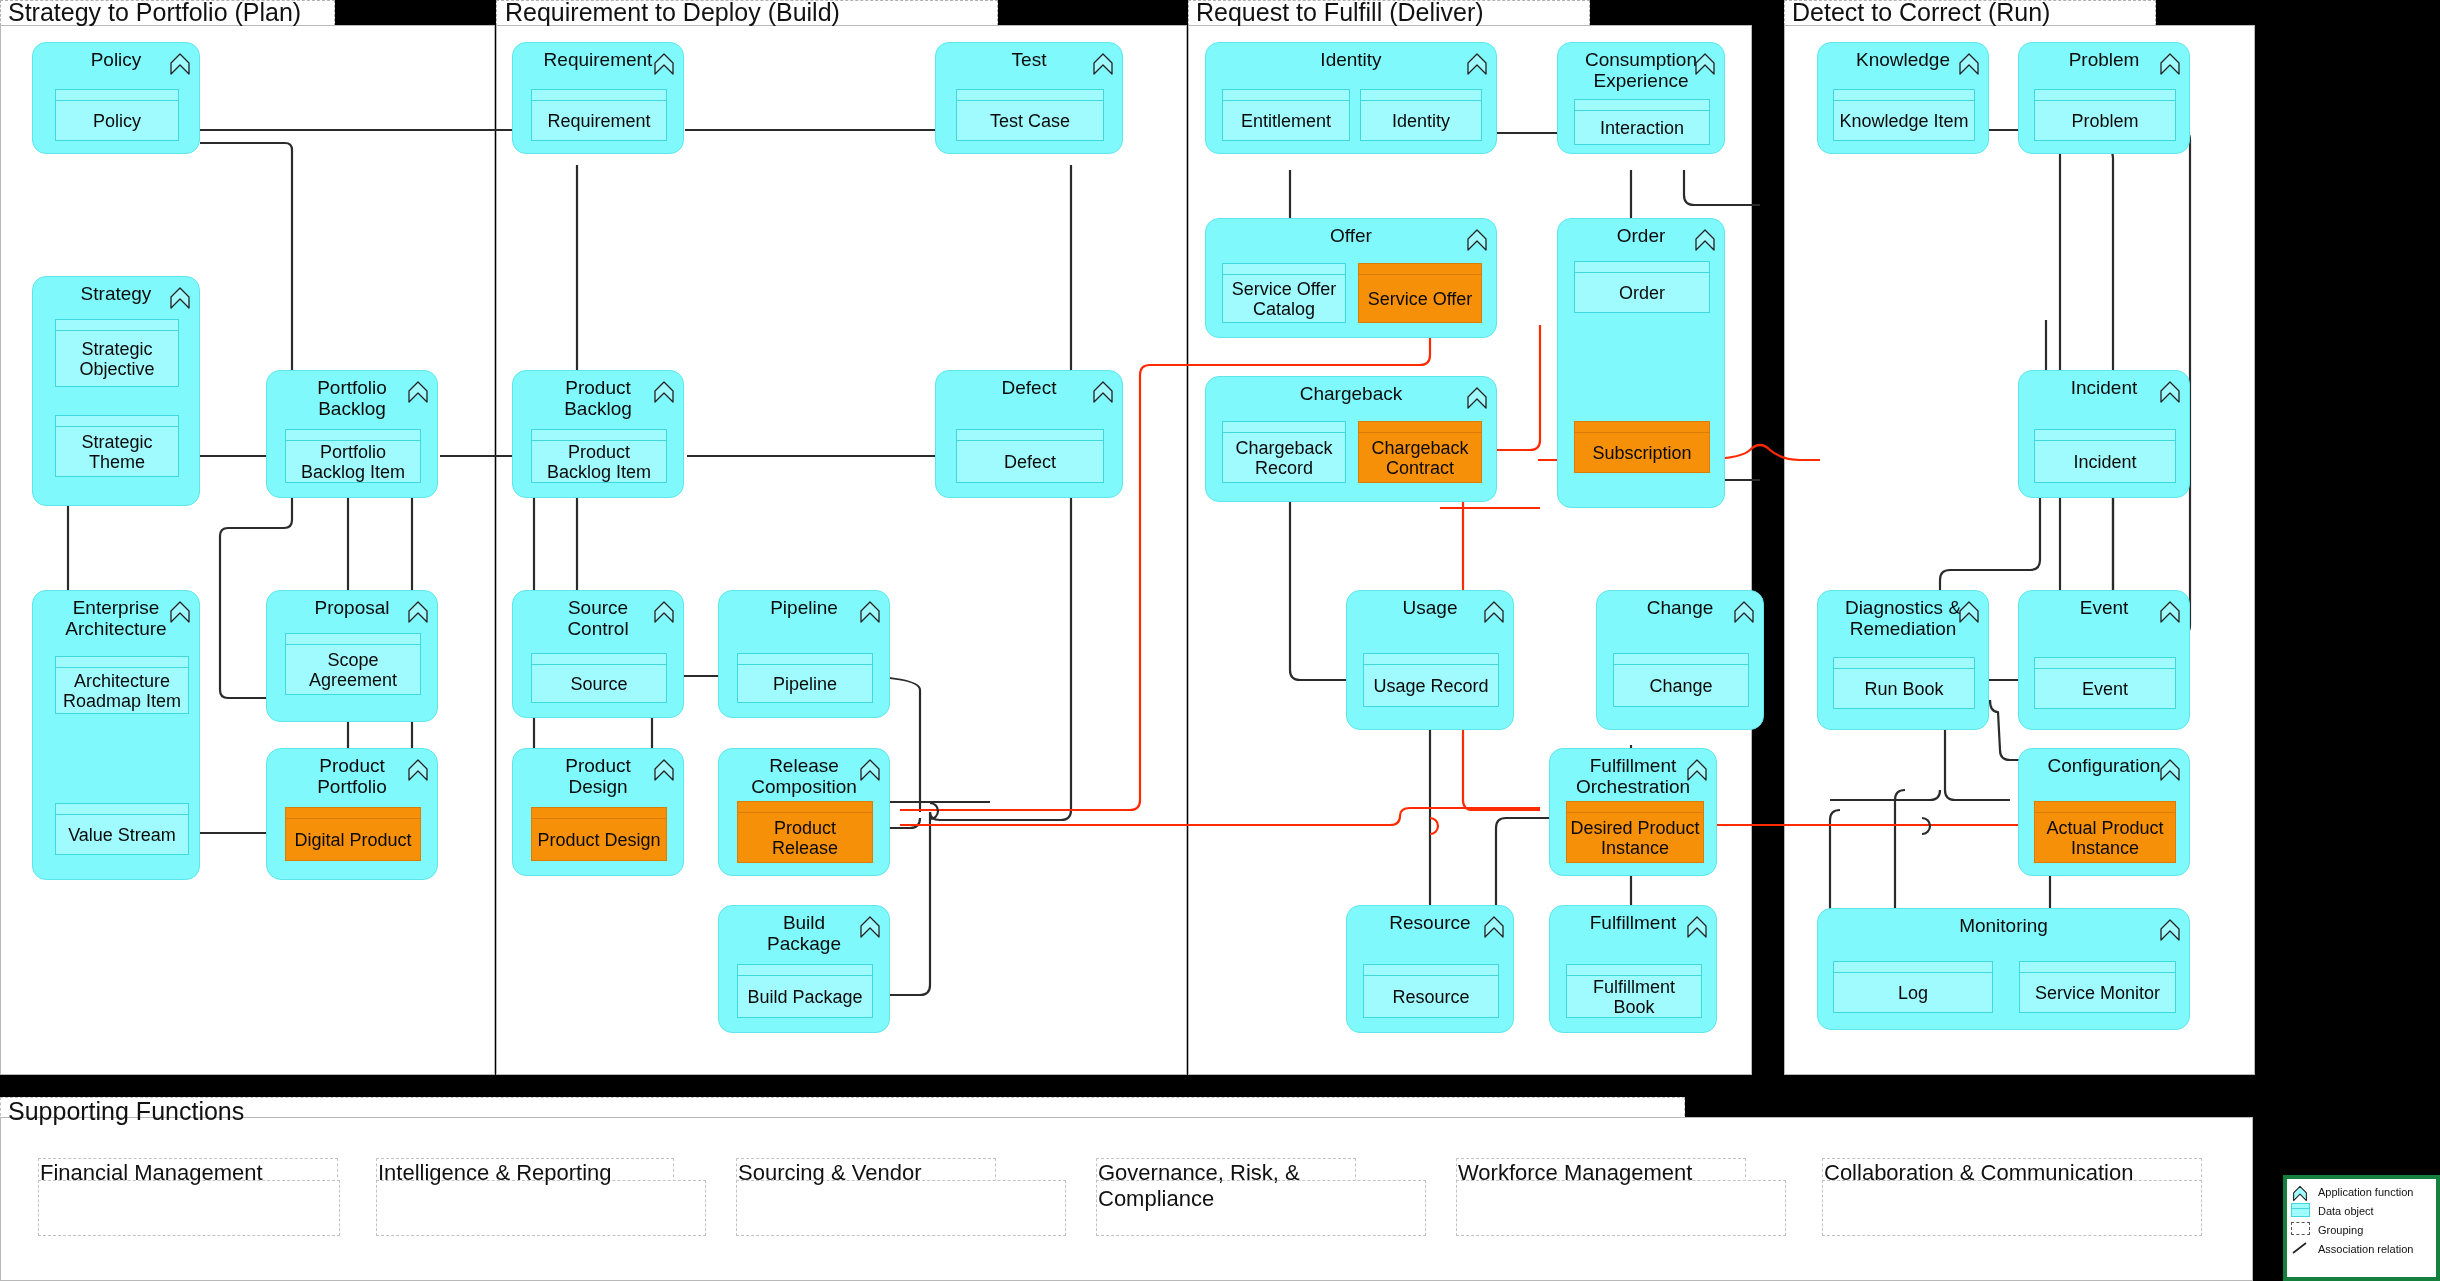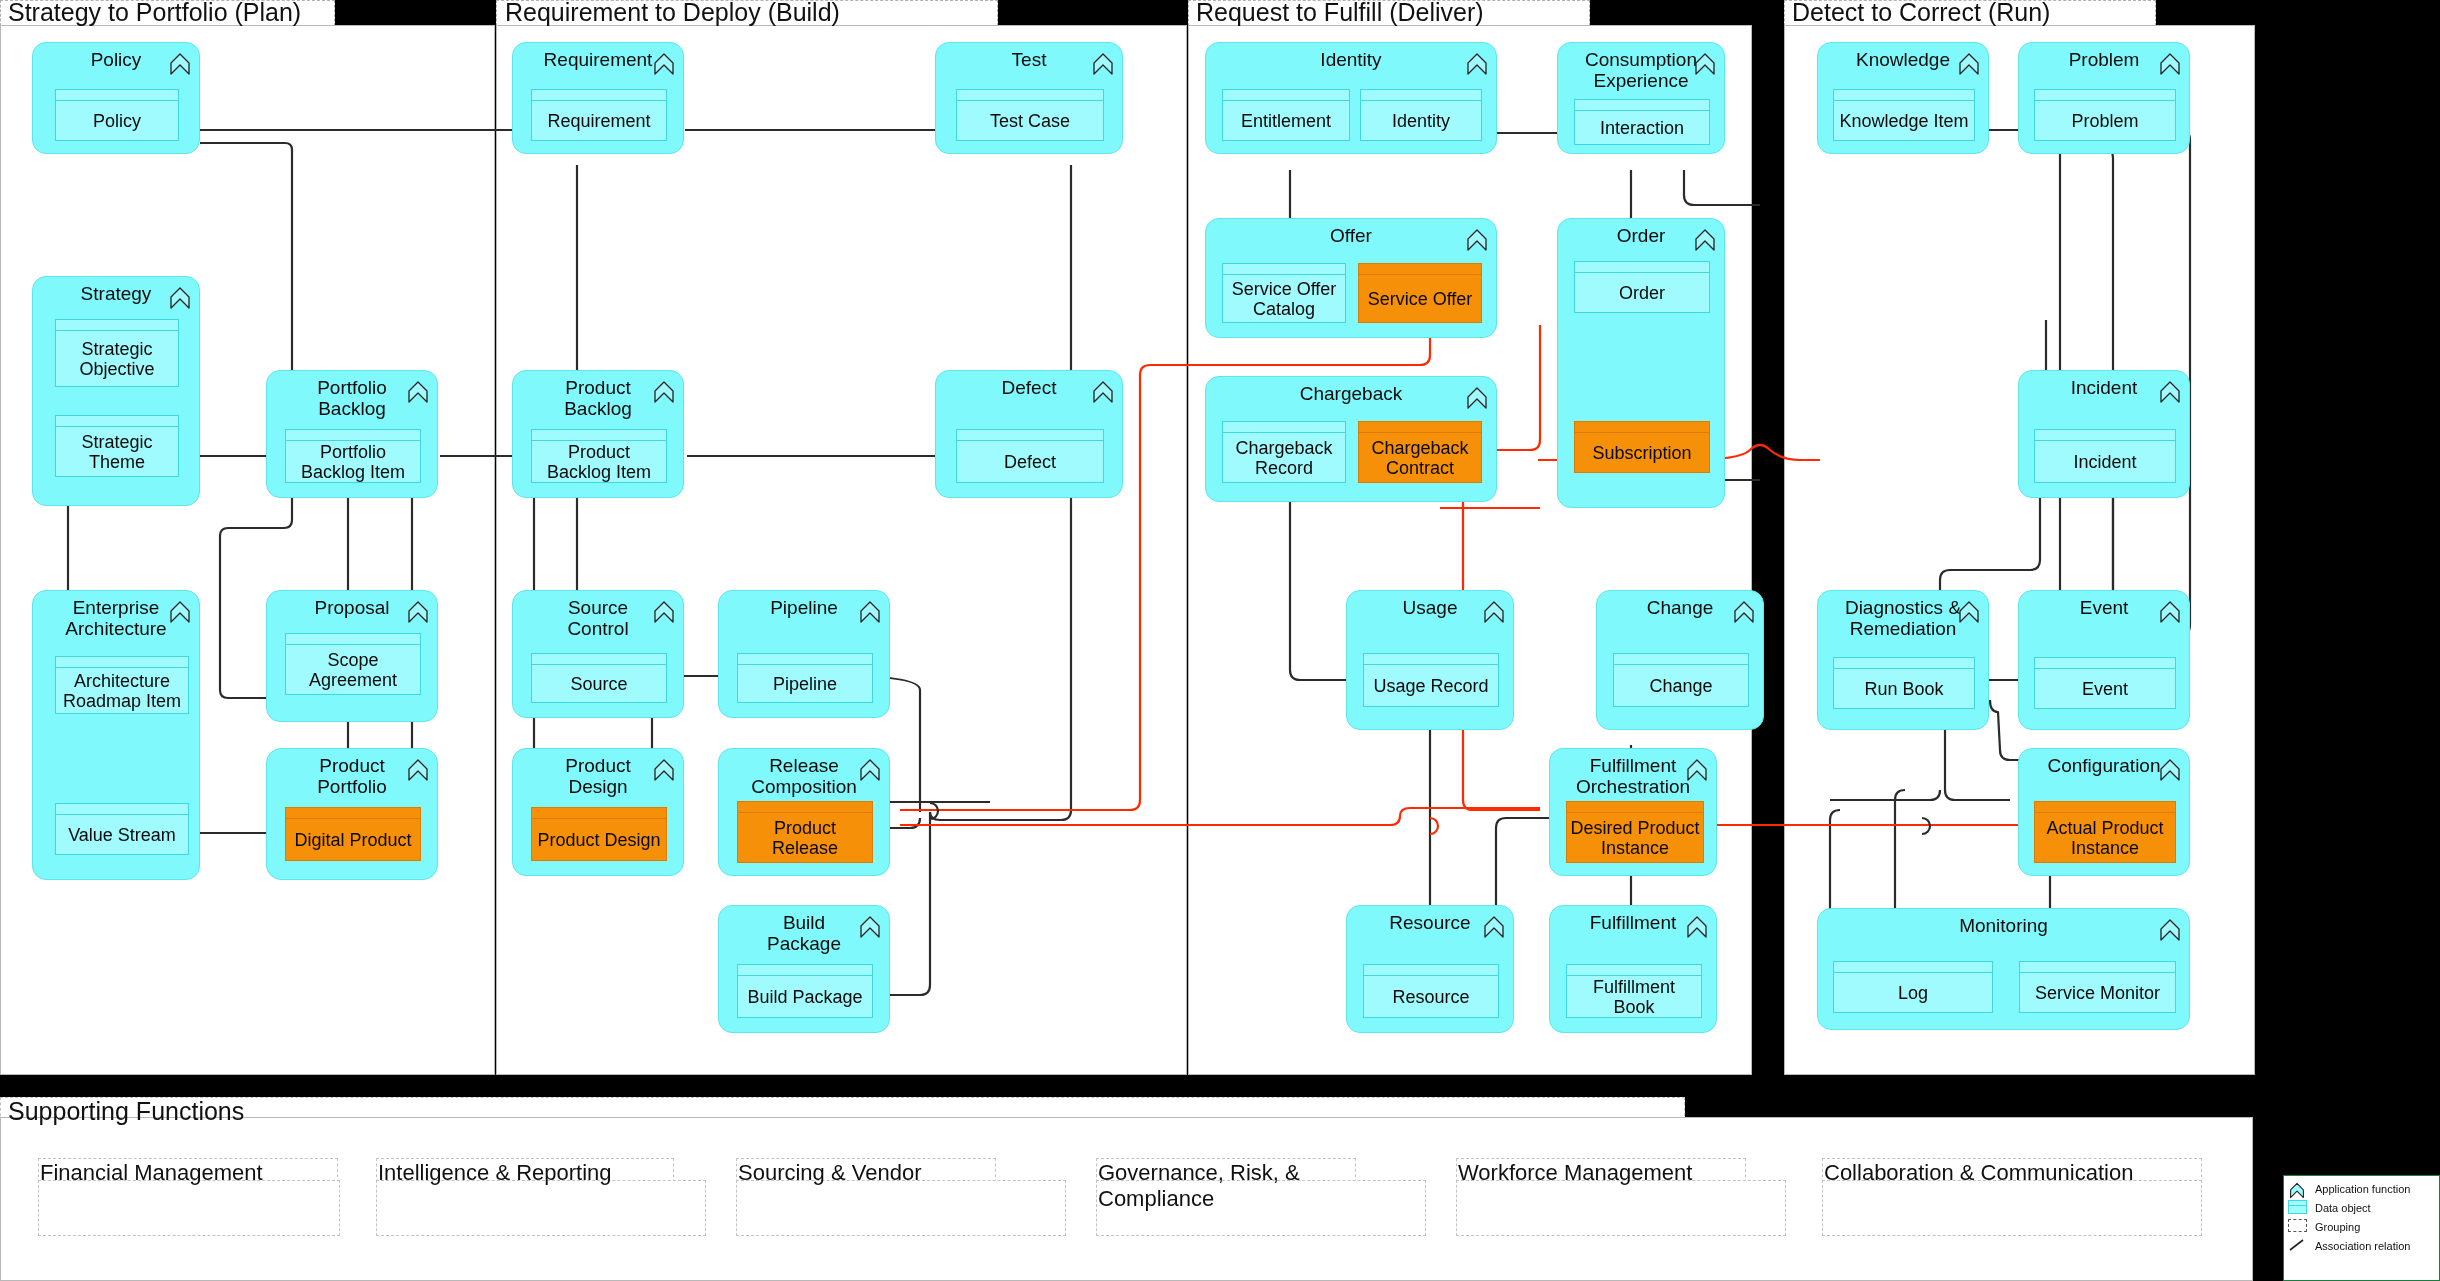--- a/index.html
+++ b/index.html
@@ -28,21 +28,21 @@
 
   
   #wires{position:absolute;left:0;top:0;width:2440px;height:1281px;pointer-events:none;}
 
   
   .sup-box{position:absolute;border:1px dashed #c2c2c2;background:#ffffff;box-sizing:border-box;}
   .sup-tab{position:absolute;border:1px dashed #c2c2c2;border-bottom:none;background:#ffffff;box-sizing:border-box;}
   .sup-label{position:absolute;font-size:22px;color:#111;line-height:26px;}
 
   
-  #legend{position:absolute;background:#fff;border:1px solid #15803d;box-sizing:border-box;}
+  #legend{position:absolute;background:#fff;border:4px solid #15803d;box-sizing:border-box;}
   .lg-row{position:relative;height:19px;display:flex;align-items:center;padding-left:4px;}
   .lg-row .lg-txt{font-size:11px;color:#111;margin-left:5px;white-space:nowrap;}
   .lg-ico{width:22px;height:16px;flex:0 0 22px;position:relative;}
 </style>
 </head>
 <body>
 
 <div id="canvas">
 
   <div class="lane-tab" style="left:0px;top:0px;width:335px;height:26px;"></div>

